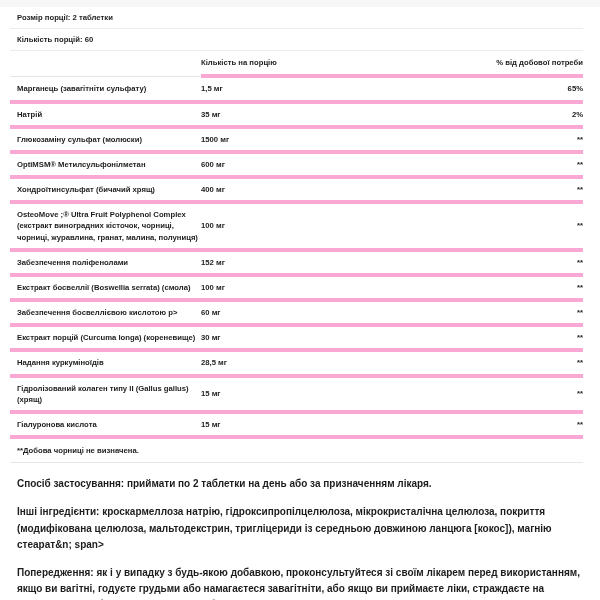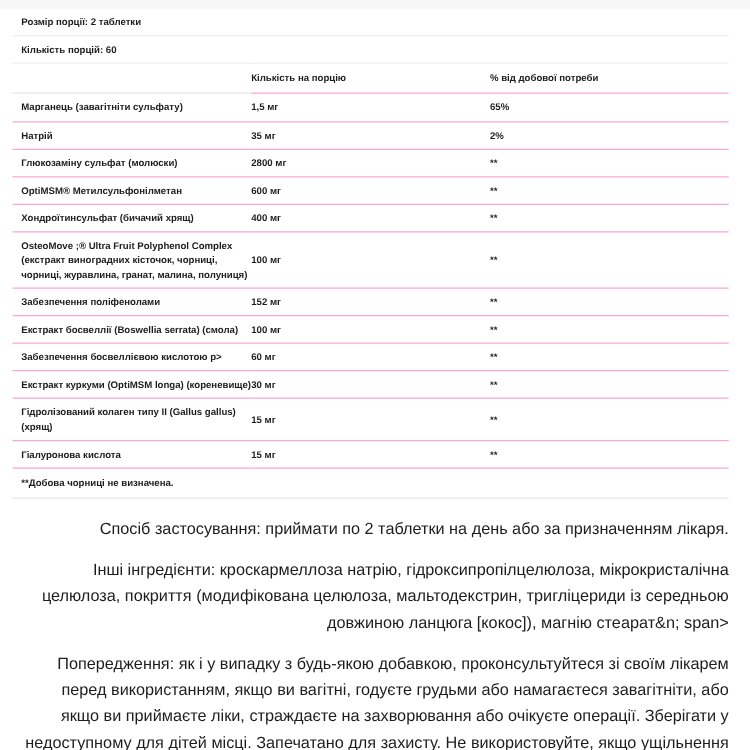--- a/index.html
+++ b/index.html
@@ -9,51 +9,50 @@
     font-family:"Liberation Sans",sans-serif;
     color:#1a1a1a;
     overflow:hidden;
   }
   .sheet{position:relative;width:600px;height:472px;box-sizing:border-box;}
 
   .topband{height:7px;width:100%;background:#f7f7f7;}
 
   .tbl{width:573px;margin-left:10px;border-collapse:collapse;table-layout:fixed;}
   .tbl td{
-    border-bottom:1px solid #f9a8d4;
+    border-bottom:4px solid #f9a8d4;
     font-size:7.7px;
     font-weight:bold;
     color:#1d1d1d;
     padding:5px 0 5px 0;
     vertical-align:middle;
     line-height:1.45;
   }
   .c-name{width:427px;padding-left:7px !important;}
   .c-amt{width:68px;}
-  .c-dv{width:71px;}
+  .c-dv{width:71px;text-align:right;}
 
   .hdr td{font-weight:bold;color:#1d1d1d;padding-top:6px;padding-bottom:6px;}
   .hdr .c-name{border-bottom:1px solid #e6e6e6;}
 
   .serv td{border-bottom:1px solid #ededed;padding:5px 0 5px 7px;}
 
   .boron .c-name{padding-top:6px !important;padding-bottom:6px !important;}
   .boron-l1{display:block;}
   .boron-l2{display:block;margin-top:9px;}
 
   .foot-note td{border-bottom:1px solid #e6e6e6;padding:6px 0 6px 7px;}
 
   .footer{margin:0;padding:13px 17px 0 17px;}
   .footer p{
     margin:0 0 12px 0;
-    font-size:13px;
-    font-weight:normal;
+    font-size:10px;
+    font-weight:bold;
     line-height:1.62;
     color:#1d1d1d;
-    text-align:right;
   }
   .footer p:last-child{margin-bottom:0;}
 </style>
 </head>
 <body>
 
 <div class="sheet">
 
   <div class="topband"></div>
 
@@ -79,21 +78,21 @@
         <td class="c-amt">1,5 мг</td>
         <td class="c-dv">65%</td>
       </tr>
       <tr>
         <td class="c-name">Натрій</td>
         <td class="c-amt">35 мг</td>
         <td class="c-dv">2%</td>
       </tr>
       <tr>
         <td class="c-name">Глюкозаміну сульфат (молюски)</td>
-        <td class="c-amt">2800 мг</td>
+        <td class="c-amt">1500 мг</td>
         <td class="c-dv">**</td>
       </tr>
       <tr>
         <td class="c-name">OptiMSM® Метилсульфонілметан</td>
         <td class="c-amt">600 мг</td>
         <td class="c-dv">**</td>
       </tr>
       <tr>
         <td class="c-name">Хондроїтинсульфат (бичачий хрящ)</td>
         <td class="c-amt">400 мг</td>
@@ -113,22 +112,27 @@
         <td class="c-name">Екстракт босвеллії (Boswellia serrata) (смола)</td>
         <td class="c-amt">100 мг</td>
         <td class="c-dv">**</td>
       </tr>
       <tr>
         <td class="c-name">Забезпечення босвеллієвою кислотою p&gt;</td>
         <td class="c-amt">60 мг</td>
         <td class="c-dv">**</td>
       </tr>
       <tr>
-        <td class="c-name">Екстракт куркуми (OptiMSM longa) (кореневище)</td>
+        <td class="c-name">Екстракт порцій (Curcuma longa) (кореневище)</td>
         <td class="c-amt">30 мг</td>
+        <td class="c-dv">**</td>
+      </tr>
+      <tr>
+        <td class="c-name">Надання куркуміноїдів</td>
+        <td class="c-amt">28,5 мг</td>
         <td class="c-dv">**</td>
       </tr>
       <tr>
         <td class="c-name">Гідролізований колаген типу II (Gallus gallus) (хрящ)</td>
         <td class="c-amt">15 мг</td>
         <td class="c-dv">**</td>
       </tr>
       <tr>
         <td class="c-name">Гіалуронова кислота</td>
         <td class="c-amt">15 мг</td>

